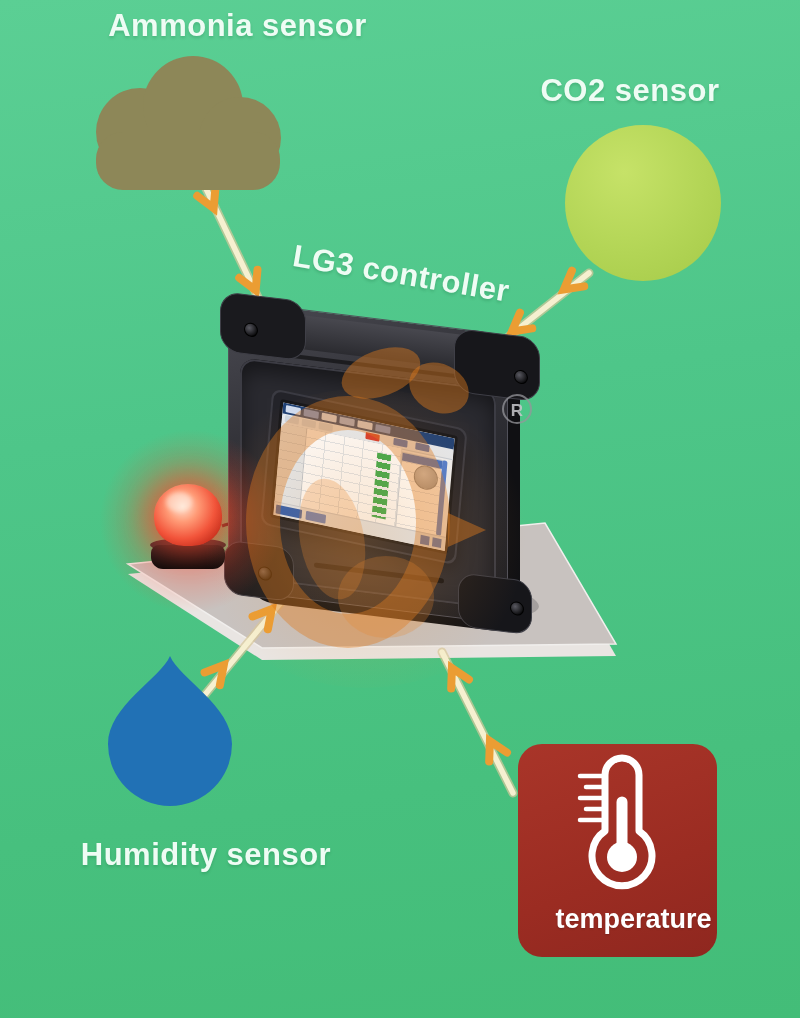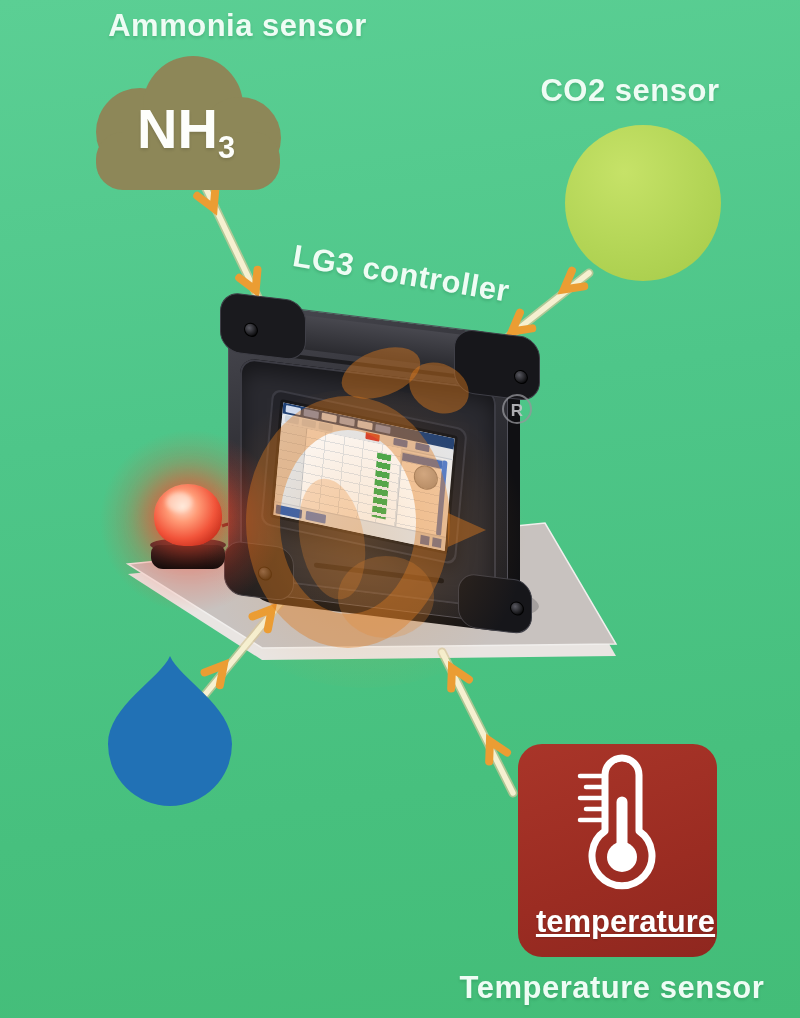--- a/index.html
+++ b/index.html
@@ -81,22 +81,22 @@
   .siren-base{left:151px;top:545px;width:74px;height:24px;border-radius:8px 8px 12px 12px;
     background:linear-gradient(180deg,#35201f,#0f0a0a);}
   .siren-dome{left:154px;top:484px;width:68px;height:62px;border-radius:50% 50% 44% 44%;
     background:radial-gradient(circle at 42% 36%,#ffe2cf 0%,#ff9a76 28%,#f2543a 58%,#c12717 85%,#a81f12 100%);
     box-shadow:0 0 26px 8px rgba(255,70,40,.55);}
   .siren-hl{position:absolute;left:12px;top:8px;width:26px;height:20px;border-radius:50%;
     background:rgba(255,238,225,.55);filter:blur(2px);}
   
   .temp-box{left:518px;top:744px;width:199px;height:213px;border-radius:24px;
     background:linear-gradient(160deg,#a93529 0%,#9b2c22 60%,#8f271f 100%);}
-  .temp-label{position:absolute;left:8px;top:160px;width:199px;text-align:center;color:#fff;
-    font-weight:bold;font-size:31px;text-shadow:0 1px 2px rgba(0,0,0,.2);text-decoration:underline;}
+  .temp-label{position:absolute;left:16px;top:160px;width:199px;text-align:center;color:#fff;
+    font-weight:bold;font-size:27px;text-shadow:0 1px 2px rgba(0,0,0,.2);}
   
   .wm{pointer-events:none;}
   .wm-glow{left:190px;top:388px;width:350px;height:300px;border-radius:50%;
     background:radial-gradient(circle,rgba(235,150,60,.25) 0%,rgba(235,150,60,0) 70%);}
   .wm-ring{left:246px;top:396px;width:204px;height:252px;border:34px solid rgba(222,122,29,.40);
     border-radius:50%;box-sizing:border-box;}
   .wm-leaf1{left:340px;top:350px;width:82px;height:46px;background:rgba(222,122,29,.45);
     border-radius:50%;transform:rotate(-20deg);}
   .wm-leaf2{left:408px;top:364px;width:62px;height:48px;background:rgba(222,122,29,.45);
     border-radius:50%;transform:rotate(26deg);}
@@ -242,24 +242,23 @@
   <div class="abs wm wm-ring"></div>
   <div class="abs wm wm-leaf1"></div>
   <div class="abs wm wm-leaf2"></div>
   <div class="abs wm wm-beak"></div>
   <div class="abs wm wm-blob1"></div>
   <div class="abs wm wm-blob2"></div>
   <div class="abs wm wm-reg">R</div>
 
   <div class="title" style="left:90px;top:8px;width:295px;text-align:center;">Ammonia sensor</div>
 
-  <div class="formula nh3"><span>NH</span><span class="sub">3</span></div>
 
   <div class="title" style="left:490px;top:73px;width:280px;">CO2 sensor</div>
 
 
   <div class="title lg3">LG3 controller</div>
 
 
-
-  <div class="title" style="left:432px;top:970px;width:360px;">Temperature sensor</div>
+  <div class="title" style="left:46px;top:837px;width:320px;">Humidity sensor</div>
+
 
 </div>
 
 </body></html>

